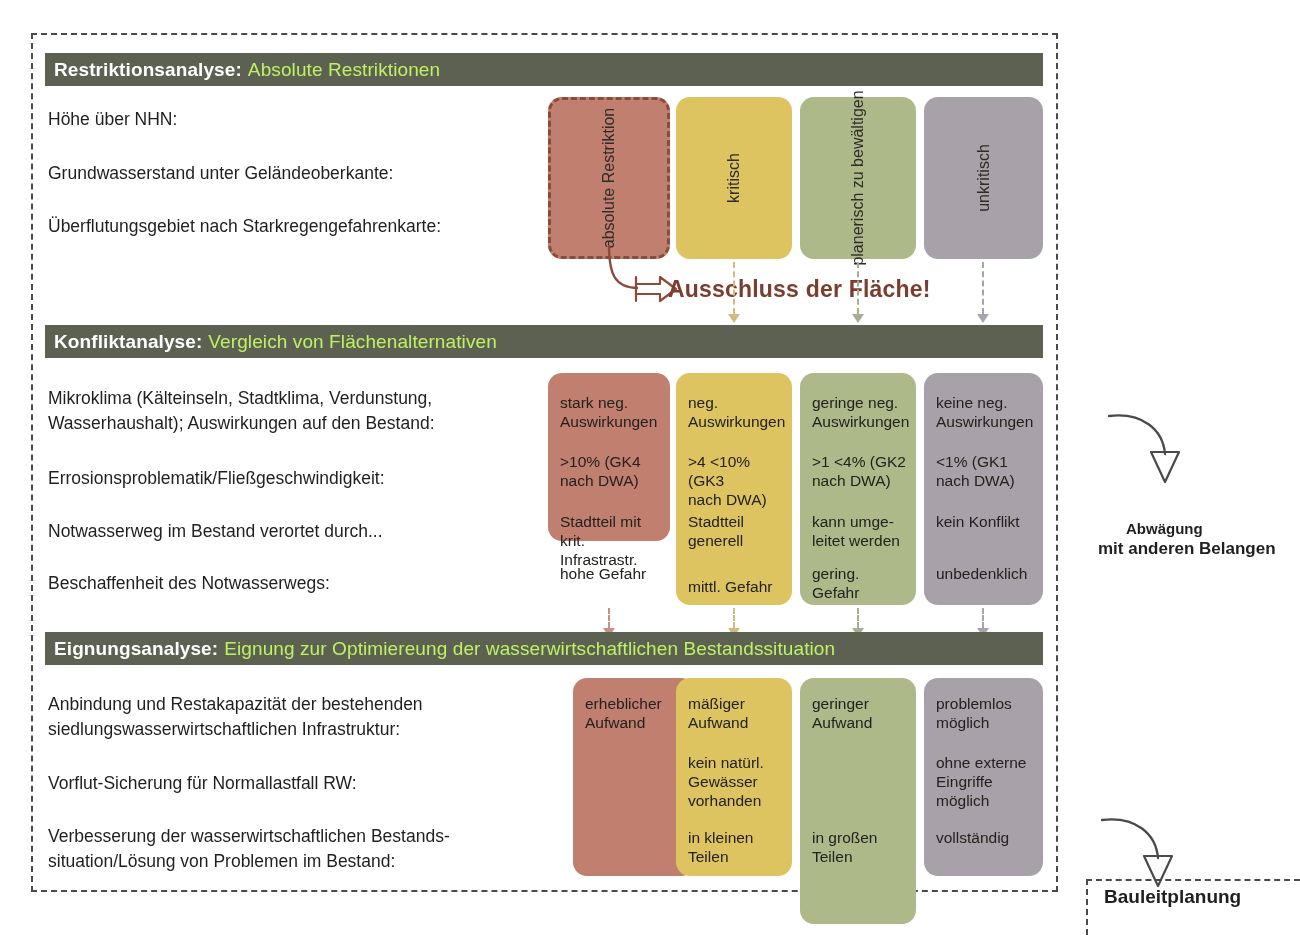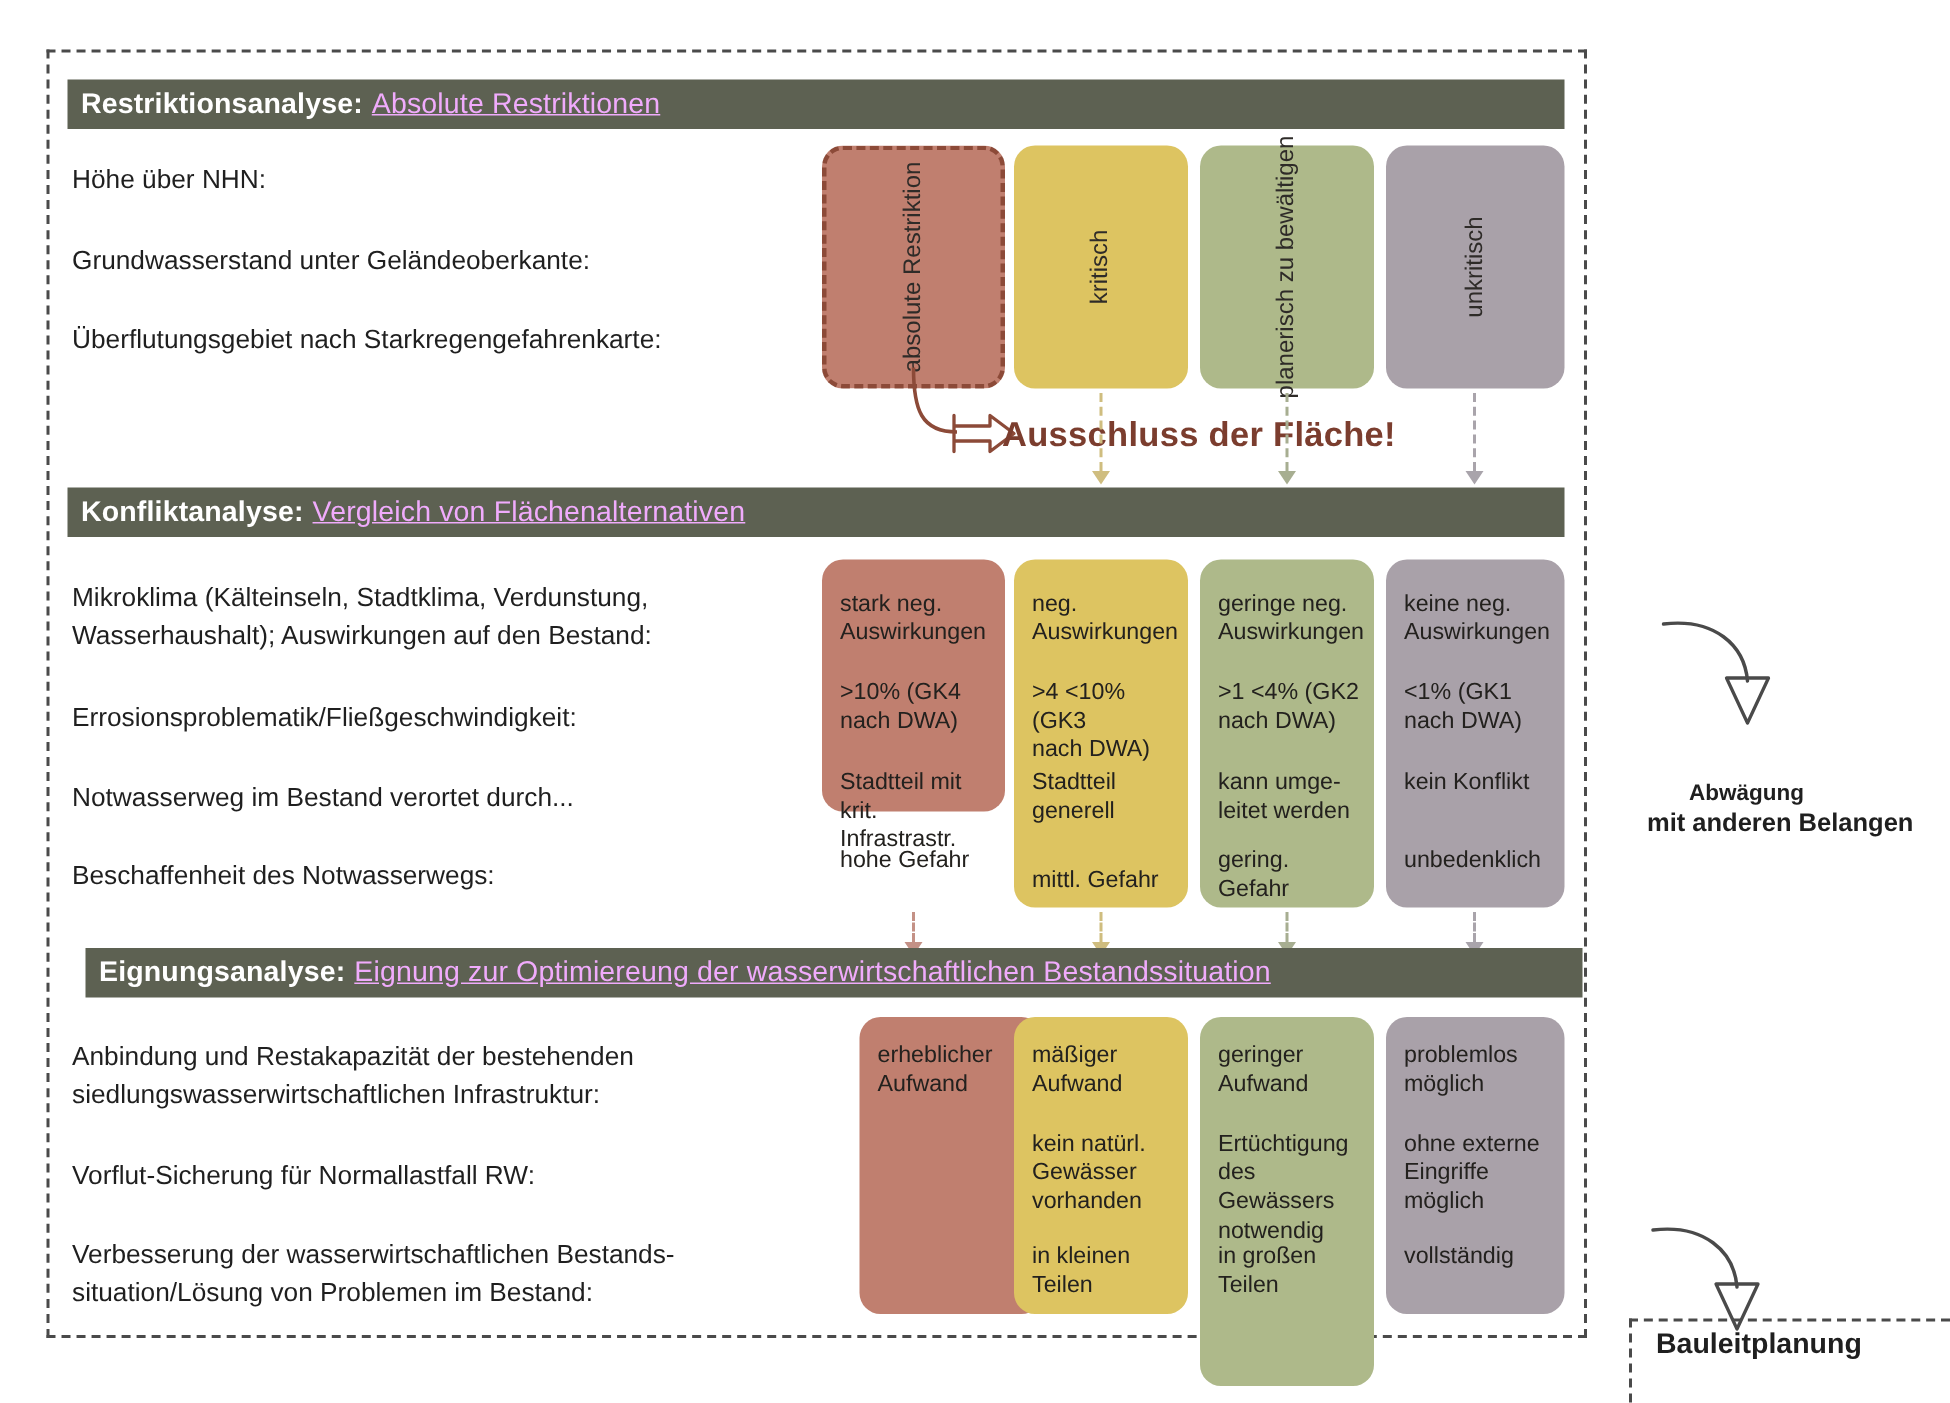--- a/index.html
+++ b/index.html
@@ -35,24 +35,24 @@
     background:#5d6152;
     color:#ffffff;
     display:flex;align-items:center;
     padding-left:9px;
     box-sizing:border-box;
     font-size:19px;
     letter-spacing:.1px;
     white-space:nowrap;
   }
   .bar b{font-weight:bold;margin-right:6px;}
-  .bar .sub{font-weight:normal;color:#f0abfc;text-decoration:underline;}
+  .bar .sub{font-weight:normal;color:#bef264;}
   #bar1{top:53px;}
   #bar2{top:325px;}
-  #bar3{top:632px;margin-left:12px;}
+  #bar3{top:632px;}
 
   
   .crit{
     position:absolute;
     left:48px;
     font-size:17.5px;
     color:#1f1f1f;
     line-height:1.42;
     white-space:pre-line;
   }
@@ -297,23 +297,20 @@
     <div class="celltxt" style="top:75px;">kein natürl.
 Gewässer
 vorhanden</div>
     <div class="celltxt" style="top:150px;">in kleinen
 Teilen</div>
   </div>
 
   <div class="cbox grn" style="left:800px;top:678px;width:116px;height:246px;">
     <div class="celltxt" style="top:16px;">geringer
 Aufwand</div>
-    <div class="celltxt" style="top:75px;">Ertüchtigung
-des Gewässers
-notwendig</div>
     <div class="celltxt" style="top:150px;">in großen
 Teilen</div>
   </div>
 
   <div class="cbox gry" style="left:924px;top:678px;width:119px;height:198px;">
     <div class="celltxt" style="top:16px;">problemlos
 möglich</div>
     <div class="celltxt" style="top:75px;">ohne externe
 Eingriffe
 möglich</div>

